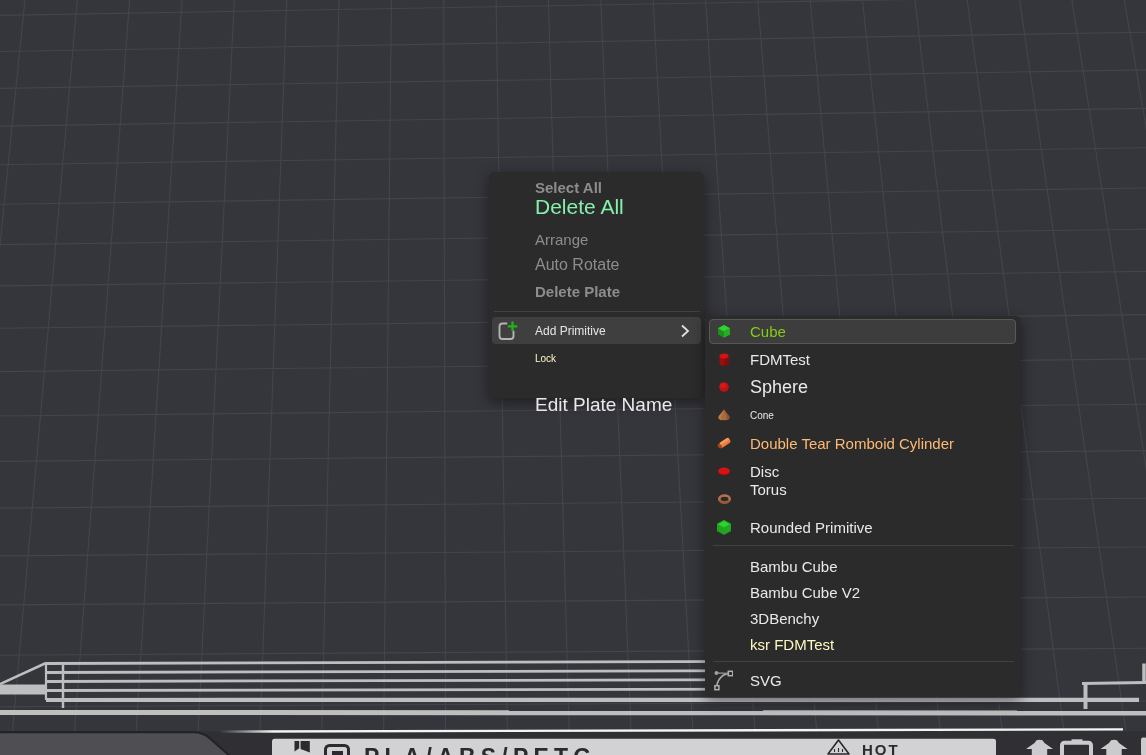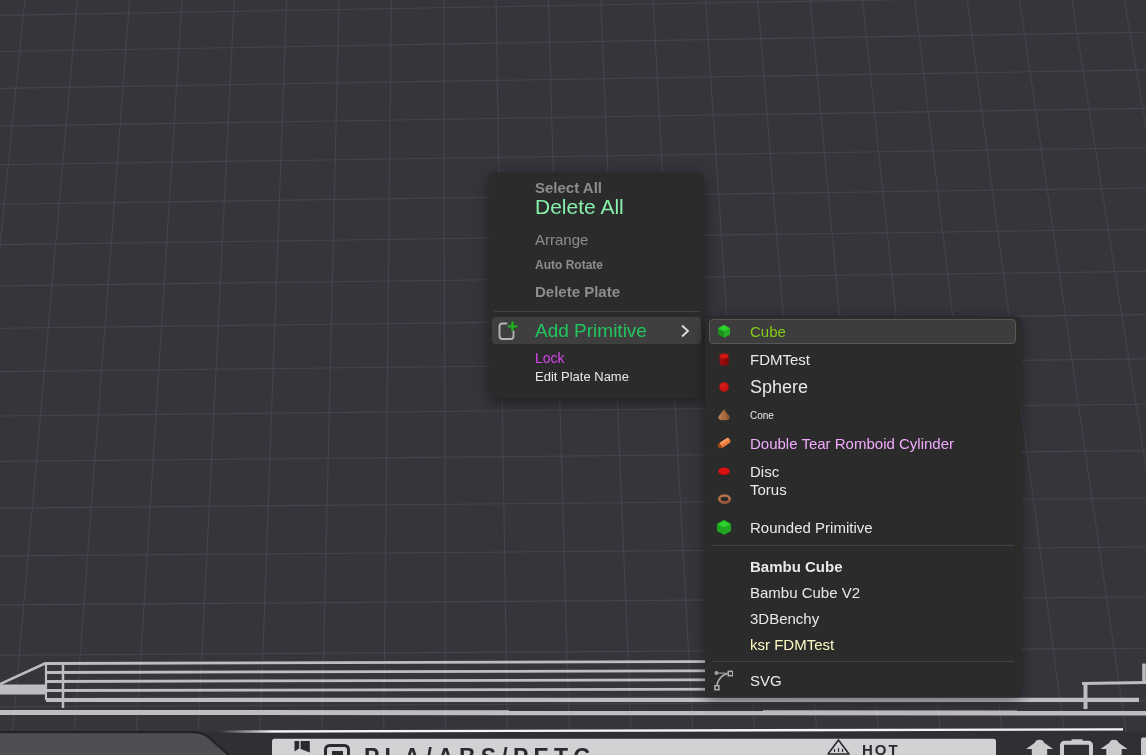--- a/index.html
+++ b/index.html
@@ -92,34 +92,34 @@
     <rect x="1062" y="742.8" width="29" height="16" rx="2.5" fill="none" stroke="#cbcbcd" stroke-width="4"></rect>
     <rect x="1071.5" y="739.3" width="11" height="3.2" fill="#cbcbcd"></rect>
     <path d="M 1100.5,749 L 1109,743 L 1111,740.3 Q 1114,739.2 1117,740.3 L 1119,743 L 1127.5,749 Z" fill="#cbcbcd"></path>
     <rect x="1106.3" y="748.5" width="15.4" height="8" fill="#cbcbcd"></rect>
     <rect x="1141" y="737.5" width="6" height="18" rx="2" fill="#cbcbcd"></rect>
 </svg>
 <div style="position:absolute;left:489px;top:171.5px;width:215px;height:226px;background:#2b2b2b;border-radius:6px;box-shadow:0 4px 14px rgba(0,0,0,0.45)"></div>
 <div style="position:absolute;left:535px;top:187px;transform:translateY(-50%);font-size:15px;color:#8d8d8d;font-weight:bold;letter-spacing:0;white-space:nowrap">Select All</div>
 <div style="position:absolute;left:535px;top:207px;transform:translateY(-50%);font-size:21px;color:#86efac;font-weight:normal;letter-spacing:0;white-space:nowrap">Delete All</div>
 <div style="position:absolute;left:535px;top:239px;transform:translateY(-50%);font-size:15px;color:#8d8d8d;font-weight:normal;letter-spacing:0;white-space:nowrap">Arrange</div>
-<div style="position:absolute;left:535px;top:265px;transform:translateY(-50%);font-size:12px;color:#8d8d8d;font-weight:bold;letter-spacing:0;white-space:nowrap">Auto Rotate</div>
+<div style="position:absolute;left:535px;top:265px;transform:translateY(-50%);font-size:16px;color:#8d8d8d;font-weight:normal;letter-spacing:0;white-space:nowrap">Auto Rotate</div>
 <div style="position:absolute;left:535px;top:291px;transform:translateY(-50%);font-size:15px;color:#8d8d8d;font-weight:bold;letter-spacing:0;white-space:nowrap">Delete Plate</div>
 <div style="position:absolute;left:494px;top:311px;width:206px;height:1px;background:#414141"></div>
 <div style="position:absolute;left:492px;top:316.5px;width:209px;height:27.5px;background:#3f3f3f;border-radius:4px"></div>
-<div style="position:absolute;left:535px;top:330.5px;transform:translateY(-50%);font-size:19px;color:#22c55e;font-weight:normal;letter-spacing:0;white-space:nowrap">Add Primitive</div>
+<div style="position:absolute;left:535px;top:330.5px;transform:translateY(-50%);font-size:12px;color:#e5e5e5;font-weight:normal;letter-spacing:0;white-space:nowrap">Add Primitive</div>
 <svg style="position:absolute;left:496px;top:319px" width="24" height="24" viewBox="0 0 24 24">
     <path d="M10.5,4.5 L6.5,4.5 Q3.5,4.5 3.5,7.5 L3.5,17 Q3.5,20 6.5,20 L14.5,20 Q17.5,20 17.5,17 L17.5,12.5" fill="none" stroke="#b4b4b4" stroke-width="1.9" stroke-linecap="round"></path>
     <path d="M16.5,2.5 L16.5,12 M11.8,7.3 L21.3,7.3" stroke="#1eb31e" stroke-width="2.3"></path>
   </svg>
 <svg style="position:absolute;left:679px;top:323px" width="12" height="16" viewBox="0 0 12 16">
     <path d="M3,2.5 L9,8 L3,13.5" fill="none" stroke="#e0e0e0" stroke-width="1.8"></path>
   </svg>
-<div style="position:absolute;left:535px;top:357.5px;transform:translateY(-50%);font-size:14px;color:#d946ef;font-weight:normal;letter-spacing:0;white-space:nowrap">Lock</div>
-<div style="position:absolute;left:535px;top:376px;transform:translateY(-50%);font-size:13px;color:#e9e9e9;font-weight:normal;letter-spacing:0;white-space:nowrap">Edit Plate Name</div>
+<div style="position:absolute;left:535px;top:357.5px;transform:translateY(-50%);font-size:10px;color:#fef9c3;font-weight:normal;letter-spacing:0;white-space:nowrap">Lock</div>
+<div style="position:absolute;left:535px;top:405px;transform:translateY(-50%);font-size:19px;color:#e9e9e9;font-weight:normal;letter-spacing:0;white-space:nowrap">Edit Plate Name</div>
 <div style="position:absolute;left:705px;top:316px;width:316px;height:380.5px;background:#2b2b2b;border-radius:6px;box-shadow:0 4px 14px rgba(0,0,0,0.45)"></div>
 <div style="position:absolute;left:709px;top:318.5px;width:307px;height:25.5px;background:#3d3d3d;border:1px solid #585858;border-radius:4px;box-sizing:border-box"></div>
 <svg style="position:absolute;left:717.0px;top:323.5px" width="14" height="15" viewBox="0 0 14 15">
     <g>
       <path d="M7,1 L13,4.2 L13,10.5 L7,13.8 L1,10.5 L1,4.2 Z" fill="#1d8f1d"></path>
       <path d="M1,4.2 L7,7.4 L13,4.2 L7,1 Z" fill="#2fd32f"></path>
       <path d="M7,7.4 L13,4.2 L13,10.5 L7,13.8 Z" fill="#25ad25"></path>
     </g>
   </svg>
 <div style="position:absolute;left:750px;top:331px;transform:translateY(-50%);font-size:15px;color:#84cc16;font-weight:normal;letter-spacing:0;white-space:nowrap">Cube</div>
@@ -140,39 +140,39 @@
     <path d="M6,0.3 C7.2,3.2 11.6,6.4 11.6,8.8 A5.7,3.1 0 0 1 8.6,11.5 C9.4,8 7.4,3.6 6,0.3 Z" fill="#8f5530"></path>
   </svg>
 <div style="position:absolute;left:750px;top:415px;transform:translateY(-50%);font-size:10px;color:#e9e9e9;font-weight:normal;letter-spacing:0;white-space:nowrap">Cone</div>
 <svg style="position:absolute;left:716.5px;top:436.0px" width="15" height="14" viewBox="0 0 15 14">
     <g transform="rotate(-33 7.5 7)">
       <rect x="1.2" y="4.2" width="12.6" height="5.6" rx="2.1" fill="#ec7d3c"></rect>
       <path d="M1.2,4.6 A2.6,2.8 0 0 0 1.2,9.4 L3.4,9.8 L3.4,4.2 Z" fill="#a04818"></path>
       <rect x="3.5" y="4.2" width="10.2" height="2.6" rx="1.2" fill="#f49a5c"></rect>
     </g>
   </svg>
-<div style="position:absolute;left:750px;top:443px;transform:translateY(-50%);font-size:15px;color:#f0abfc;font-weight:normal;letter-spacing:0;white-space:nowrap">Double Tear Romboid Cylinder</div>
+<div style="position:absolute;left:750px;top:443px;transform:translateY(-50%);font-size:15px;color:#fdba74;font-weight:normal;letter-spacing:0;white-space:nowrap">Double Tear Romboid Cylinder</div>
 <svg style="position:absolute;left:718.0px;top:466.5px" width="12" height="9" viewBox="0 0 12 9">
     <ellipse cx="6" cy="4.9" rx="5.7" ry="3.4" fill="#a50d0d"></ellipse>
     <ellipse cx="6" cy="3.9" rx="5.7" ry="3.4" fill="#d81212"></ellipse>
   </svg>
 <div style="position:absolute;left:750px;top:471px;transform:translateY(-50%);font-size:15px;color:#e9e9e9;font-weight:normal;letter-spacing:0;white-space:nowrap">Disc</div>
 <svg style="position:absolute;left:717.5px;top:494.0px" width="13" height="10" viewBox="0 0 13 10">
     <ellipse cx="6.5" cy="5" rx="5.2" ry="3.5" fill="none" stroke="#b5714a" stroke-width="2.6"></ellipse>
     <path d="M1.6,6.3 A5.2,3.5 0 0 0 11.4,6.3" fill="none" stroke="#935334" stroke-width="2.2" opacity="0.8"></path>
   </svg>
 <div style="position:absolute;left:750px;top:489px;transform:translateY(-50%);font-size:15px;color:#e9e9e9;font-weight:normal;letter-spacing:0;white-space:nowrap">Torus</div>
 <svg style="position:absolute;left:717.0px;top:519.5px" width="14" height="15" viewBox="0 0 14 15">
     <path d="M7,0.6 L13.4,4.0 L13.4,10.7 L7,14.2 L0.6,10.7 L0.6,4.0 Z" fill="#1fa51f" stroke="#1fa51f" stroke-width="1.2" stroke-linejoin="round"></path>
     <path d="M1,4.2 L7,7.4 L13,4.2 L7,1 Z" fill="#2fd32f"></path>
     <path d="M7,7.4 L13,4.2 L13,10.5 L7,13.8 Z" fill="#24a824"></path>
   </svg>
 <div style="position:absolute;left:750px;top:527px;transform:translateY(-50%);font-size:15px;color:#e9e9e9;font-weight:normal;letter-spacing:0;white-space:nowrap">Rounded Primitive</div>
 <div style="position:absolute;left:713px;top:545px;width:301px;height:1px;background:#414141"></div>
-<div style="position:absolute;left:750px;top:565.5px;transform:translateY(-50%);font-size:15px;color:#e9e9e9;font-weight:bold;letter-spacing:0;white-space:nowrap">Bambu Cube</div>
+<div style="position:absolute;left:750px;top:565.5px;transform:translateY(-50%);font-size:15px;color:#e9e9e9;font-weight:normal;letter-spacing:0;white-space:nowrap">Bambu Cube</div>
 <div style="position:absolute;left:750px;top:591.5px;transform:translateY(-50%);font-size:15px;color:#e9e9e9;font-weight:normal;letter-spacing:0;white-space:nowrap">Bambu Cube V2</div>
 <div style="position:absolute;left:750px;top:617.5px;transform:translateY(-50%);font-size:15px;color:#e9e9e9;font-weight:normal;letter-spacing:0;white-space:nowrap">3DBenchy</div>
 <div style="position:absolute;left:750px;top:643.5px;transform:translateY(-50%);font-size:15px;color:#fef9c3;font-weight:normal;letter-spacing:0;white-space:nowrap">ksr FDMTest</div>
 <div style="position:absolute;left:713px;top:661px;width:301px;height:1px;background:#414141"></div>
 <svg style="position:absolute;left:714px;top:670px" width="19" height="21" viewBox="0 0 19 21">
     <path d="M2.8,17.5 C2.8,9.2 9.2,3.4 16.2,3.4" fill="none" stroke="#a8a8a8" stroke-width="1.6"></path>
     <path d="M2.2,3 L16,3.4" stroke="#8e8e8e" stroke-width="1.4"></path>
     <circle cx="2.4" cy="3" r="1.9" fill="#a0a0a0"></circle>
     <rect x="0.9" y="15.7" width="4" height="4" fill="#2b2b2b" stroke="#b0b0b0" stroke-width="1.5"></rect>
     <rect x="14.3" y="1.3" width="4.4" height="4.4" fill="#2b2b2b" stroke="#b0b0b0" stroke-width="1.5"></rect>

